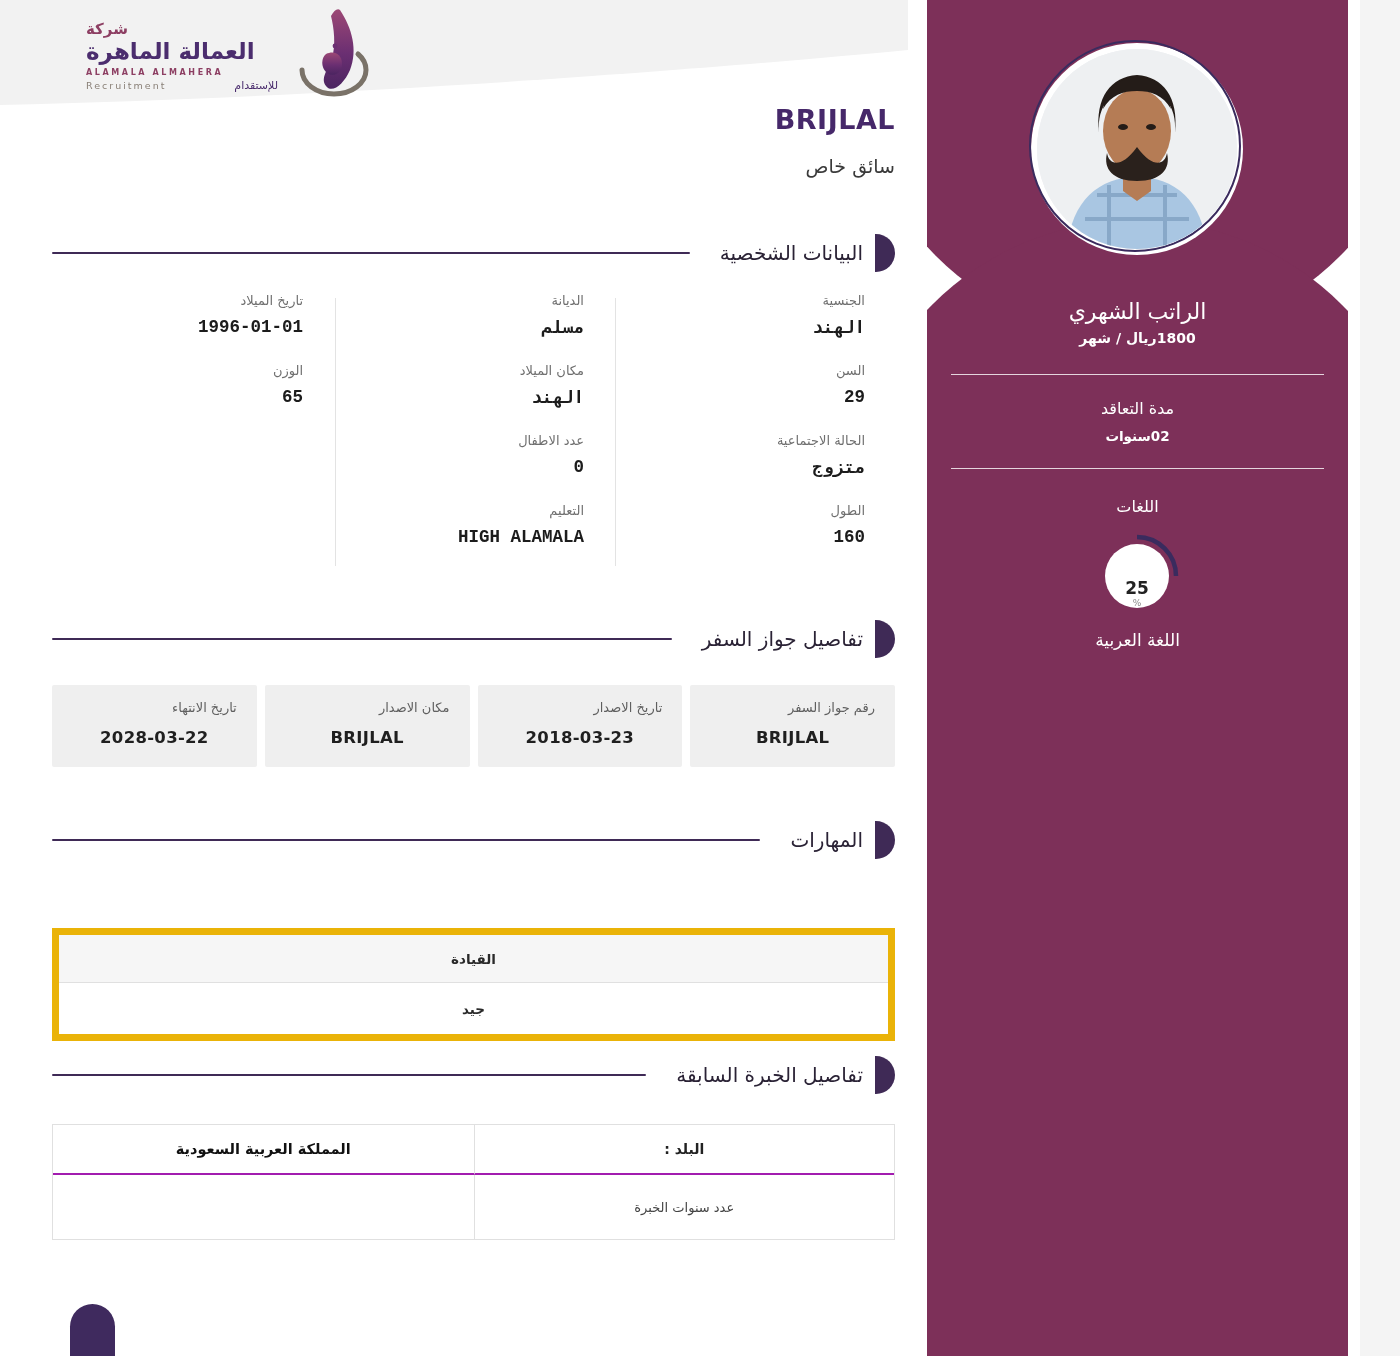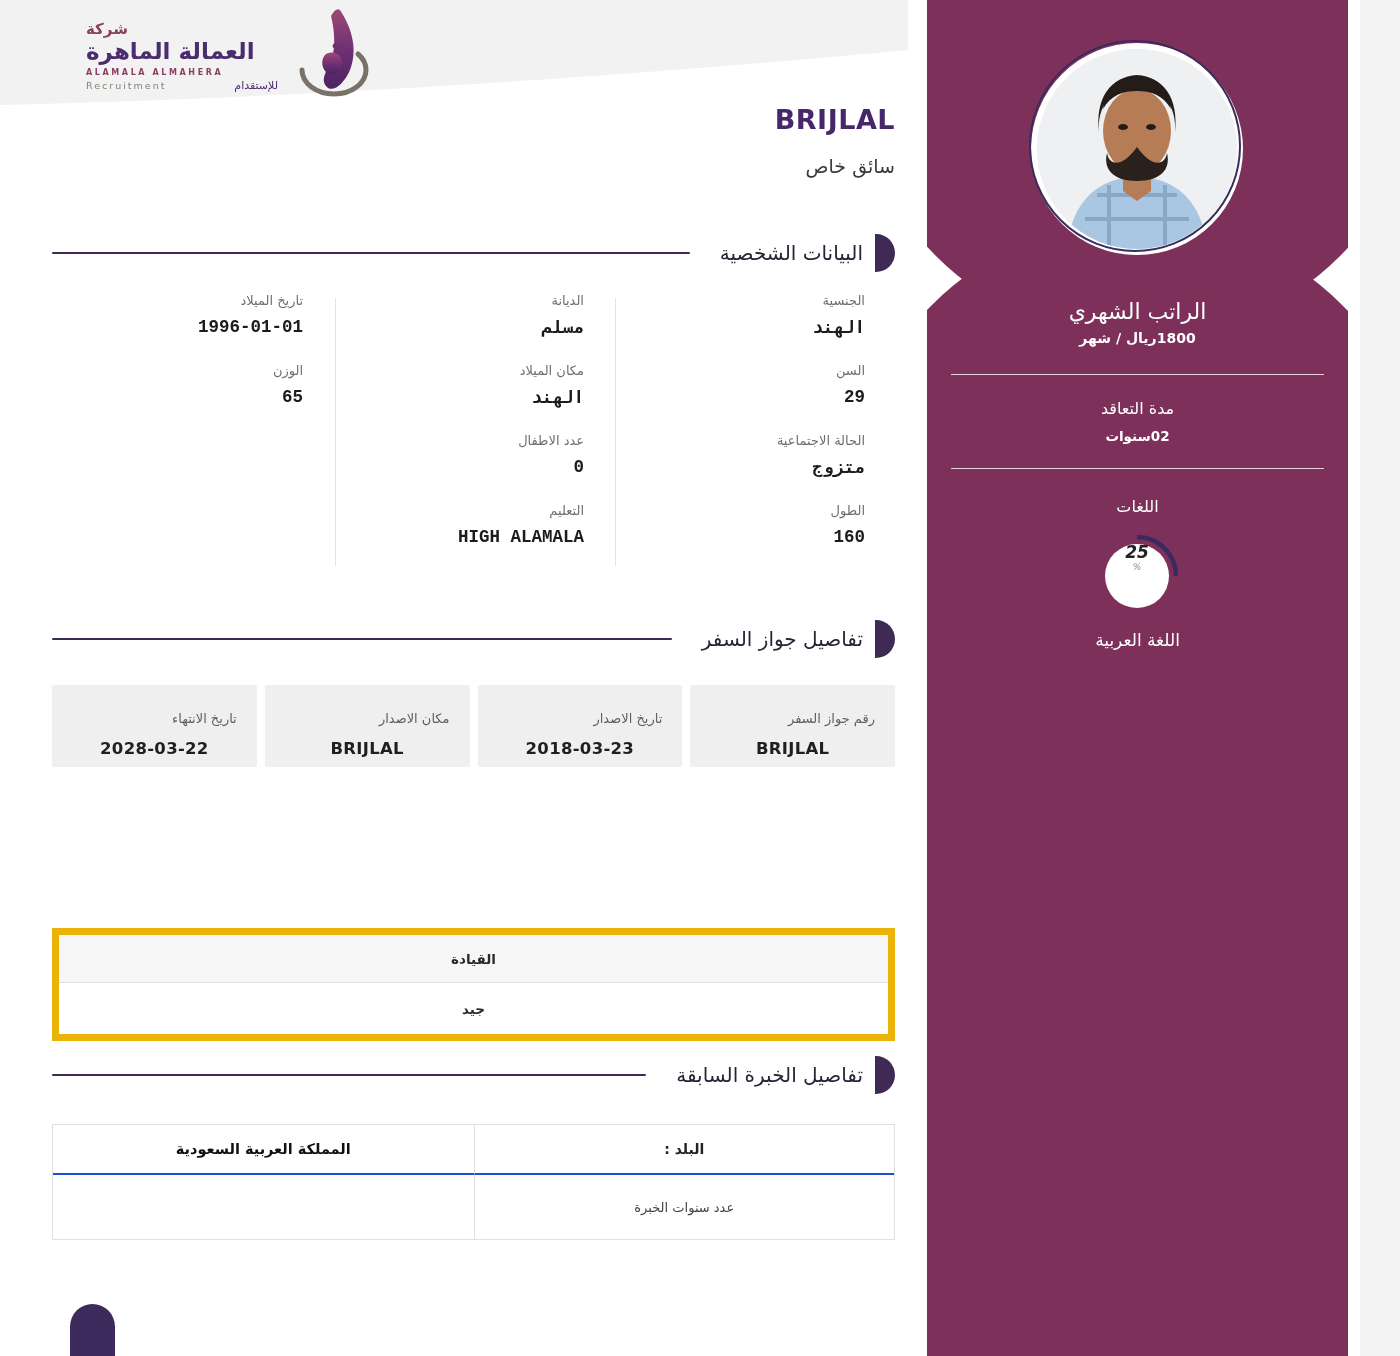--- a/index.html
+++ b/index.html
@@ -35,34 +35,34 @@
   .personal-grid { position:absolute; top:293px; right:0; width:100%; direction:rtl; display:grid; grid-template-columns:1fr 1fr 1fr; row-gap:25px; }
   .pcell { padding-right:30px; text-align:right; }
   .pcell .lbl { font-size:13px; color:#6f6f6f; margin-bottom:9px; }
   .pcell .val { font-size:17.5px; color:#1c1c1c; font-weight:bold;font-family:Liberation Mono, monospace; }
   .pdivider { position:absolute; top:298px; width:1px; height:268px; background:#e3e3e3; }
   .pdivider.d1 { left:563px; }
   .pdivider.d2 { left:283px; }
 
   
   .pass-cards { position:absolute; top:685px; right:0; width:100%; direction:rtl; display:grid; grid-template-columns:1fr 1fr 1fr 1fr; gap:8px; }
-  .pcard { background:#efefef; border-radius:2px; height:82px; padding:26px 20px 0 20px; }
+  .pcard { background:#efefef; border-radius:2px; height:82px; padding:15px 20px 0 20px; }
   .pcard .lbl { font-size:13px; color:#5f5f5f; text-align:right; }
   .pcard .val { font-size:16.5px; color:#1f1f1f; font-weight:600; text-align:center; margin-top:13px; letter-spacing:.3px; }
 
   
   .skills-table { position:absolute; top:928px; right:0; width:100%; border:7px solid #eab308; direction:rtl; }
   .skills-head { height:48px; background:#f6f6f6; border-bottom:1px solid #e0e0e0; display:flex; align-items:center; justify-content:center; font-size:13.5px; font-weight:bold; color:#2a2a2a; }
   .skills-body { height:51px; background:#ffffff; display:flex; align-items:center; justify-content:center; font-size:13.5px; font-weight:bold; color:#2a2a2a; }
 
   
   .exp-table { position:absolute; top:1124px; right:0; width:100%; border:1px solid #e0e0e0; direction:rtl; display:grid; grid-template-columns:1fr 1fr; }
   .exp-cell { display:flex; align-items:center; justify-content:center; }
   .exp-cell.col-label { border-left:1px solid #e0e0e0; }
-  .exp-cell.row1 { height:50px; border-bottom:2px solid #1d4ed8; }
+  .exp-cell.row1 { height:50px; border-bottom:2px solid #a21caf; }
   .exp-cell.row2 { height:64px; }
   .exp-country-label { font-size:14px; color:#222; font-weight:bold; }
   .exp-country-value { font-size:14.5px; color:#111; font-weight:bold; }
   .exp-years-label { font-size:13px; color:#444; }
   .exp-years-value { font-size:21px; color:#222; }
 
   .bottom-pill { position:absolute; left:70px; top:1304px; width:45px; height:52px; background:#3f2a5e; border-radius:23px 23px 0 0; }
 
   
   .sidebar { position:absolute; left:927px; top:0; width:421px; height:1356px; background:#ffffff; overflow:hidden; }
@@ -81,21 +81,21 @@
   .sb-contract-label { top:399px; font-size:16px; }
   .sb-contract-value { top:428px; font-size:13.5px; font-weight:bold; }
   .sb-divider { position:absolute; left:24px; right:24px; height:1px; background:rgba(255,255,255,.8); }
   .sb-div1 { top:374px; }
   .sb-div2 { top:468px; }
   .sb-lang-label { top:497px; font-size:16px; }
   .sb-lang-name { top:630px; font-size:17px; }
 
   .progress-wrap { position:absolute; left:166px; top:532px; width:88px; height:88px; }
   .progress-arc { position:absolute; left:0; top:0; width:88px; height:88px; }
-  .progress-circle { position:absolute; left:12px; top:12px; width:64px; height:64px; background:#ffffff; border-radius:50%; display:flex; flex-direction:column; align-items:center; justify-content:flex-start;font-style:italic; }
+  .progress-circle { position:absolute; left:12px; top:12px; width:64px; height:64px; background:#ffffff; border-radius:50%; display:flex; flex-direction:column; align-items:center; justify-content:flex-end; }
   .progress-num { font-size:17px; font-weight:bold; color:#222; line-height:1; }
   .progress-pct { font-size:9px; color:#8a8a8a; margin-top:2px; line-height:1; }
 
   .right-strip { position:absolute; left:1360px; top:0; width:40px; height:1356px; background:#f4f4f4; }
 </style>
 </head>
 <body>
 
 <div class="page">
 
@@ -203,20 +203,25 @@
       <div class="pcard">
         <div class="lbl">مكان الاصدار</div>
         <div class="val">BRIJLAL</div>
       </div>
       <div class="pcard">
         <div class="lbl">تاريخ الانتهاء</div>
         <div class="val">2028-03-22</div>
       </div>
     </div>
 
+    <div class="sec-head" style="top:821px;">
+      <div class="sec-circle"></div>
+      <div class="sec-title">المهارات</div>
+      <div class="sec-line"></div>
+    </div>
 
     <div class="skills-table">
       <div class="skills-head">القيادة</div>
       <div class="skills-body">جيد</div>
     </div>
 
     <div class="sec-head" style="top:1056px;">
       <div class="sec-circle"></div>
       <div class="sec-title">تفاصيل الخبرة السابقة</div>
       <div class="sec-line"></div>

